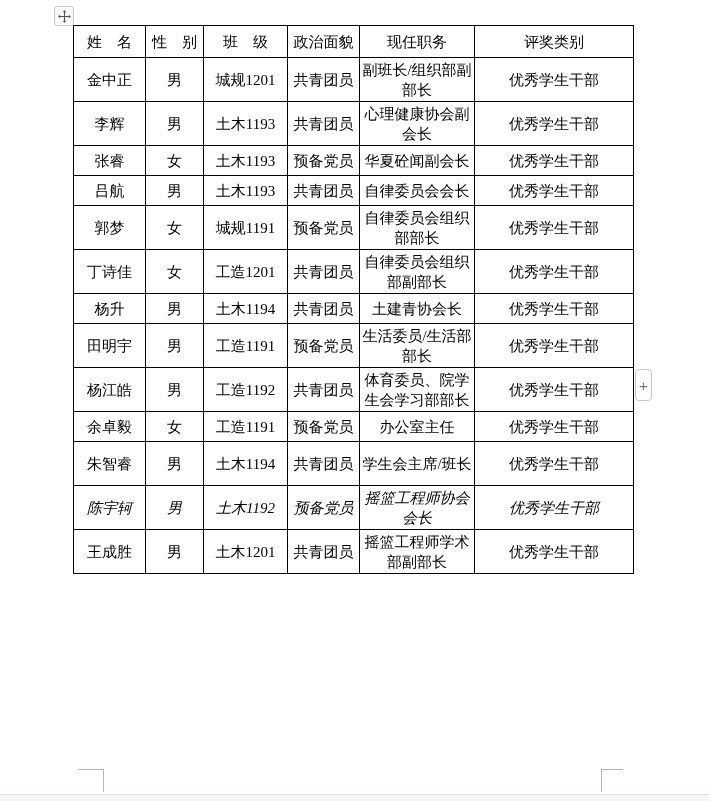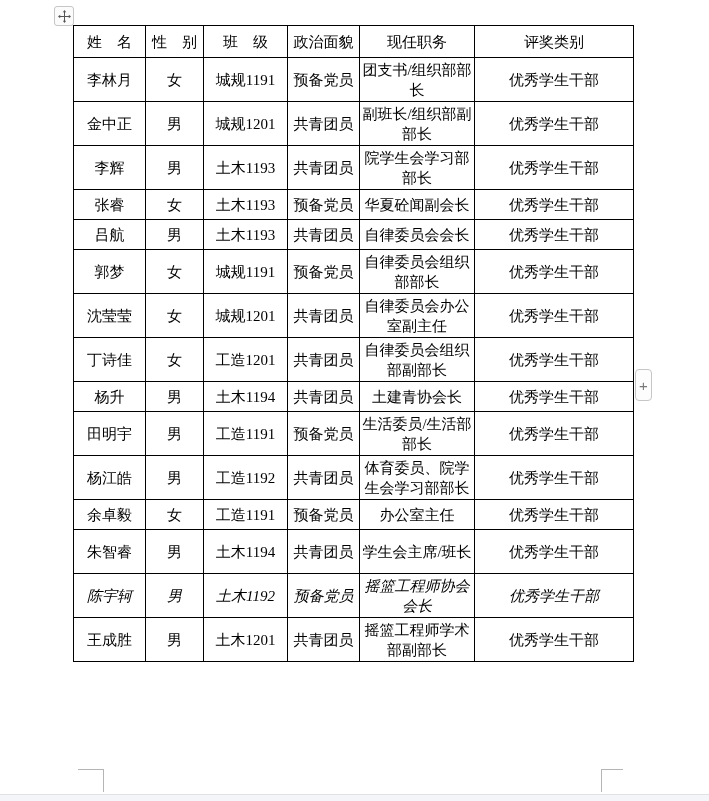--- a/index.html
+++ b/index.html
@@ -96,73 +96,57 @@
           <th>姓　名</th>
           <th>性　别</th>
           <th>班　级</th>
           <th>政治面貌</th>
           <th>现任职务</th>
           <th>评奖类别</th>
         </tr>
     </thead>
     <tbody>
         <tr style="height: 44px;">
-          <td>李林月</td>
+          <td>金中正</td>
+          <td>男</td>
+          <td>城规1201</td>
+          <td>共青团员</td>
+          <td>副班长/组织部副部长</td>
+          <td>优秀学生干部</td>
+        </tr>
+        <tr style="height: 44px;">
+          <td>李辉</td>
+          <td>男</td>
+          <td>土木1193</td>
+          <td>共青团员</td>
+          <td>心理健康协会副会长</td>
+          <td>优秀学生干部</td>
+        </tr>
+        <tr style="height: 30px;">
+          <td>张睿</td>
+          <td>女</td>
+          <td>土木1193</td>
+          <td>预备党员</td>
+          <td>华夏砼闻副会长</td>
+          <td>优秀学生干部</td>
+        </tr>
+        <tr style="height: 30px;">
+          <td>吕航</td>
+          <td>男</td>
+          <td>土木1193</td>
+          <td>共青团员</td>
+          <td>自律委员会会长</td>
+          <td>优秀学生干部</td>
+        </tr>
+        <tr style="height: 44px;">
+          <td>郭梦</td>
           <td>女</td>
           <td>城规1191</td>
           <td>预备党员</td>
-          <td>团支书/组织部部长</td>
-          <td>优秀学生干部</td>
-        </tr>
-        <tr style="height: 44px;">
-          <td>金中正</td>
-          <td>男</td>
-          <td>城规1201</td>
-          <td>共青团员</td>
-          <td>副班长/组织部副部长</td>
-          <td>优秀学生干部</td>
-        </tr>
-        <tr style="height: 44px;">
-          <td>李辉</td>
-          <td>男</td>
-          <td>土木1193</td>
-          <td>共青团员</td>
-          <td>院学生会学习部部长</td>
-          <td>优秀学生干部</td>
-        </tr>
-        <tr style="height: 30px;">
-          <td>张睿</td>
-          <td>女</td>
-          <td>土木1193</td>
-          <td>预备党员</td>
-          <td>华夏砼闻副会长</td>
-          <td>优秀学生干部</td>
-        </tr>
-        <tr style="height: 30px;">
-          <td>吕航</td>
-          <td>男</td>
-          <td>土木1193</td>
-          <td>共青团员</td>
-          <td>自律委员会会长</td>
-          <td>优秀学生干部</td>
-        </tr>
-        <tr style="height: 44px;">
-          <td>郭梦</td>
-          <td>女</td>
-          <td>城规1191</td>
-          <td>预备党员</td>
           <td>自律委员会组织部部长</td>
-          <td>优秀学生干部</td>
-        </tr>
-        <tr style="height: 44px;">
-          <td>沈莹莹</td>
-          <td>女</td>
-          <td>城规1201</td>
-          <td>共青团员</td>
-          <td>自律委员会办公室副主任</td>
           <td>优秀学生干部</td>
         </tr>
         <tr style="height: 44px; margin-top: 12px;">
           <td>丁诗佳</td>
           <td>女</td>
           <td>工造1201</td>
           <td>共青团员</td>
           <td>自律委员会组织部副部长</td>
           <td>优秀学生干部</td>
         </tr>

